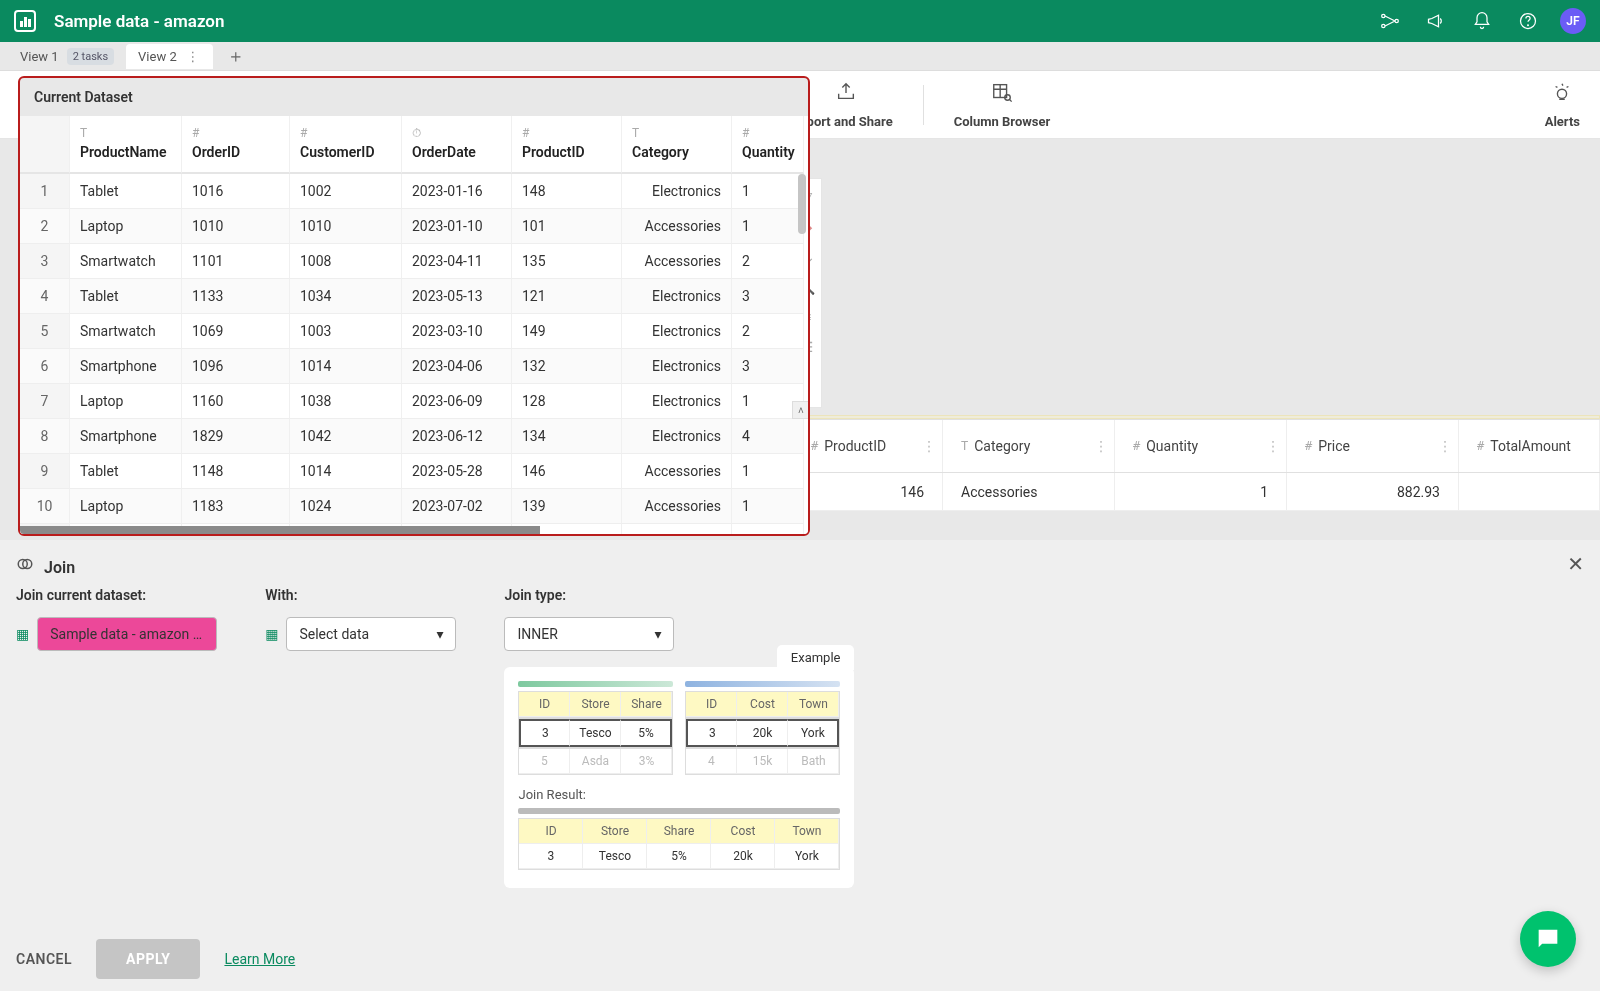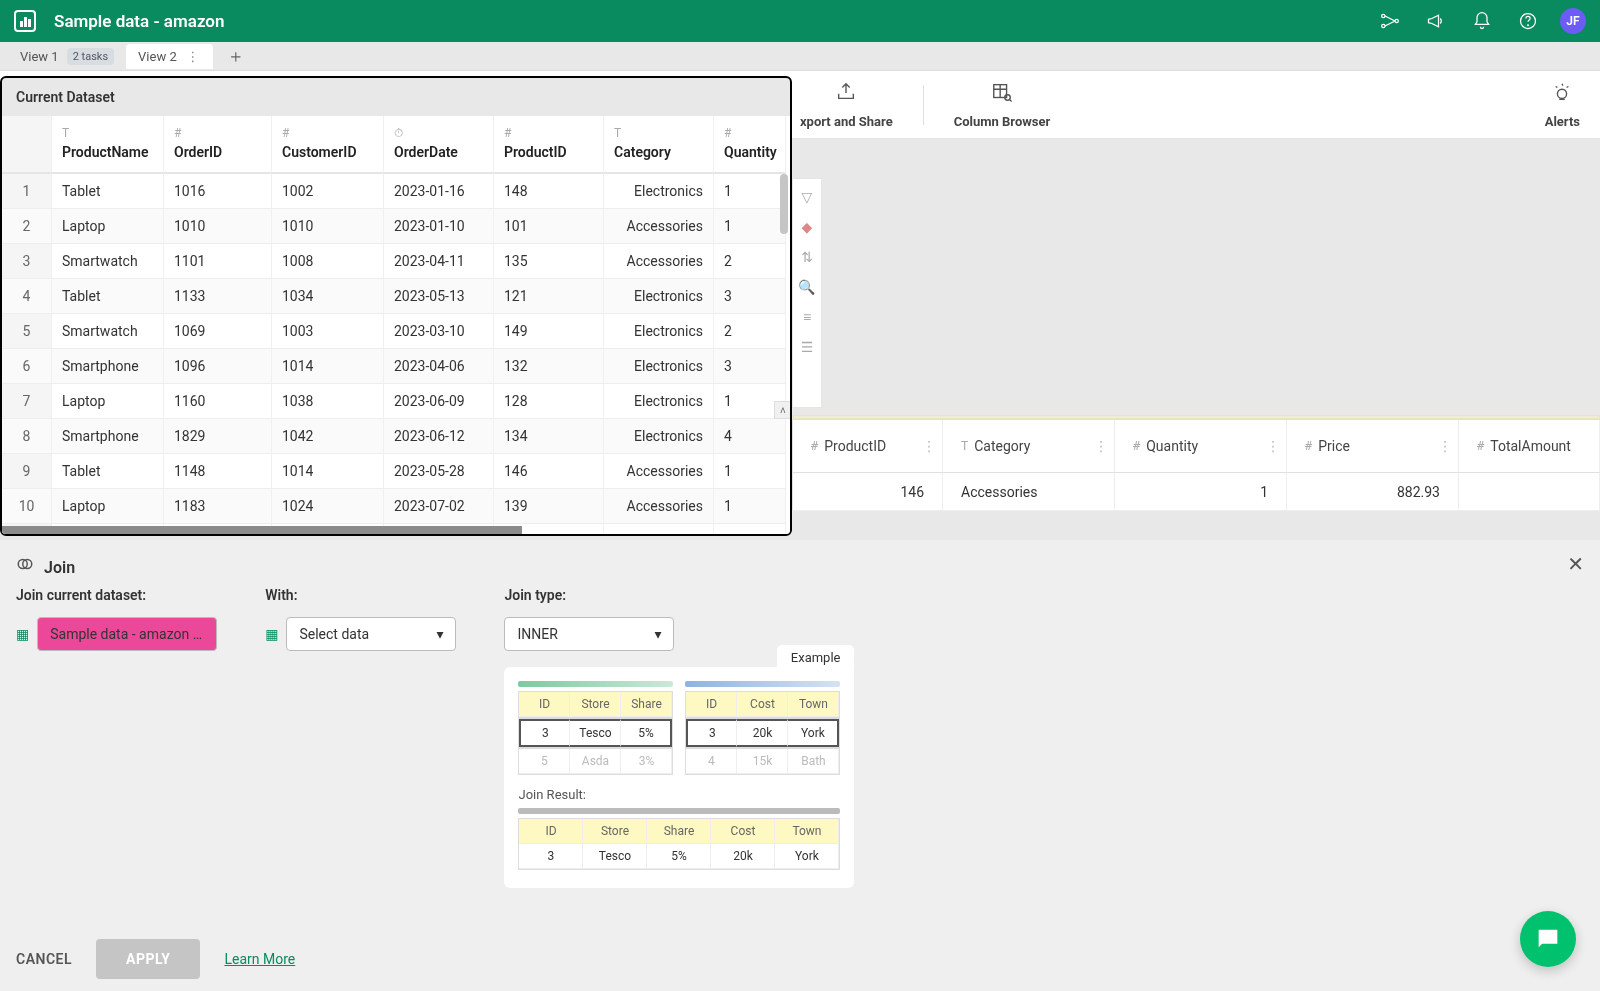--- a/index.html
+++ b/index.html
@@ -31,21 +31,21 @@
 
 .grid-header-row { position:absolute; top: 419px; left:792px; right:0; height: 54px; background:#fff; border-top:1px solid #e0e0e0; border-bottom:1px solid #e0e0e0; display:flex; border-left:1px solid #e0e0e0;}
 .grid-header-row::before { content:""; position:absolute; top:-5px; left:0; right:0; height:4px; box-shadow: 0 0 0 1px #f2e07a inset; background:#fbf3c7; opacity:0.4;}
 .gcol { padding: 0 18px; display:flex; align-items:center; gap:6px; font-size:14px; color:#444; border-right:1px solid #eee; position:relative;}
 .gcol .dots { position:absolute; right:6px; color:#bbb; font-size:14px;}
 .grid-data-row { position:absolute; top:473px; left:792px; right:0; height: 38px; background:#fff; display:flex; border-bottom: 1px solid #eee; border-left:1px solid #e0e0e0;}
 .gcell { padding: 0 18px; display:flex; align-items:center; font-size:14px; border-right:1px solid #eee;}
 .type-icon { color:#aaa; font-size:12px; font-family: monospace;}
 
 
-.popup { position:absolute; left: 0; top: 76px; width: 792px; height: 460px; background:#e8e8e8; border:2px solid #000000; border-radius: 6px; overflow:hidden;}
+.popup { position:absolute; left: 18px; top: 76px; width: 792px; height: 460px; background:#e8e8e8; border:2px solid #b91c1c; border-radius: 6px; overflow:hidden;}
 .popup-header { padding: 11px 14px; font-size: 14px; font-weight:600; color:#333;}
 .popup-table-wrap { background:#fff; height: 420px; overflow:hidden; position:relative;}
 .ptbl { display:grid; grid-template-columns: 50px 112px 108px 112px 110px 110px 110px 72px; }
 .pcell { border-bottom:1px solid #eee; border-right:1px solid #f0f0f0; padding: 9px 10px; font-size:14px; display:flex; align-items:center; background:#fff;}
 .pcell.rownum { background:#f5f5f5; color:#666; justify-content:center; font-size:14px;}
 .pcell.hcell { height: 58px; flex-direction:column; align-items:flex-start; justify-content:center; gap:4px; background:#fff; border-bottom:2px solid #e5e5e5; padding-top:6px;}
 .pcell.hcell.rownum{ background:#f5f5f5;}
 .pcell.hcell .ti { color:#aaa; font-size:12px;}
 .pcell.hcell .lbl { font-weight:600; font-size:14px; color:#222;}
 .pcell.stripe { background:#fafafa; }

